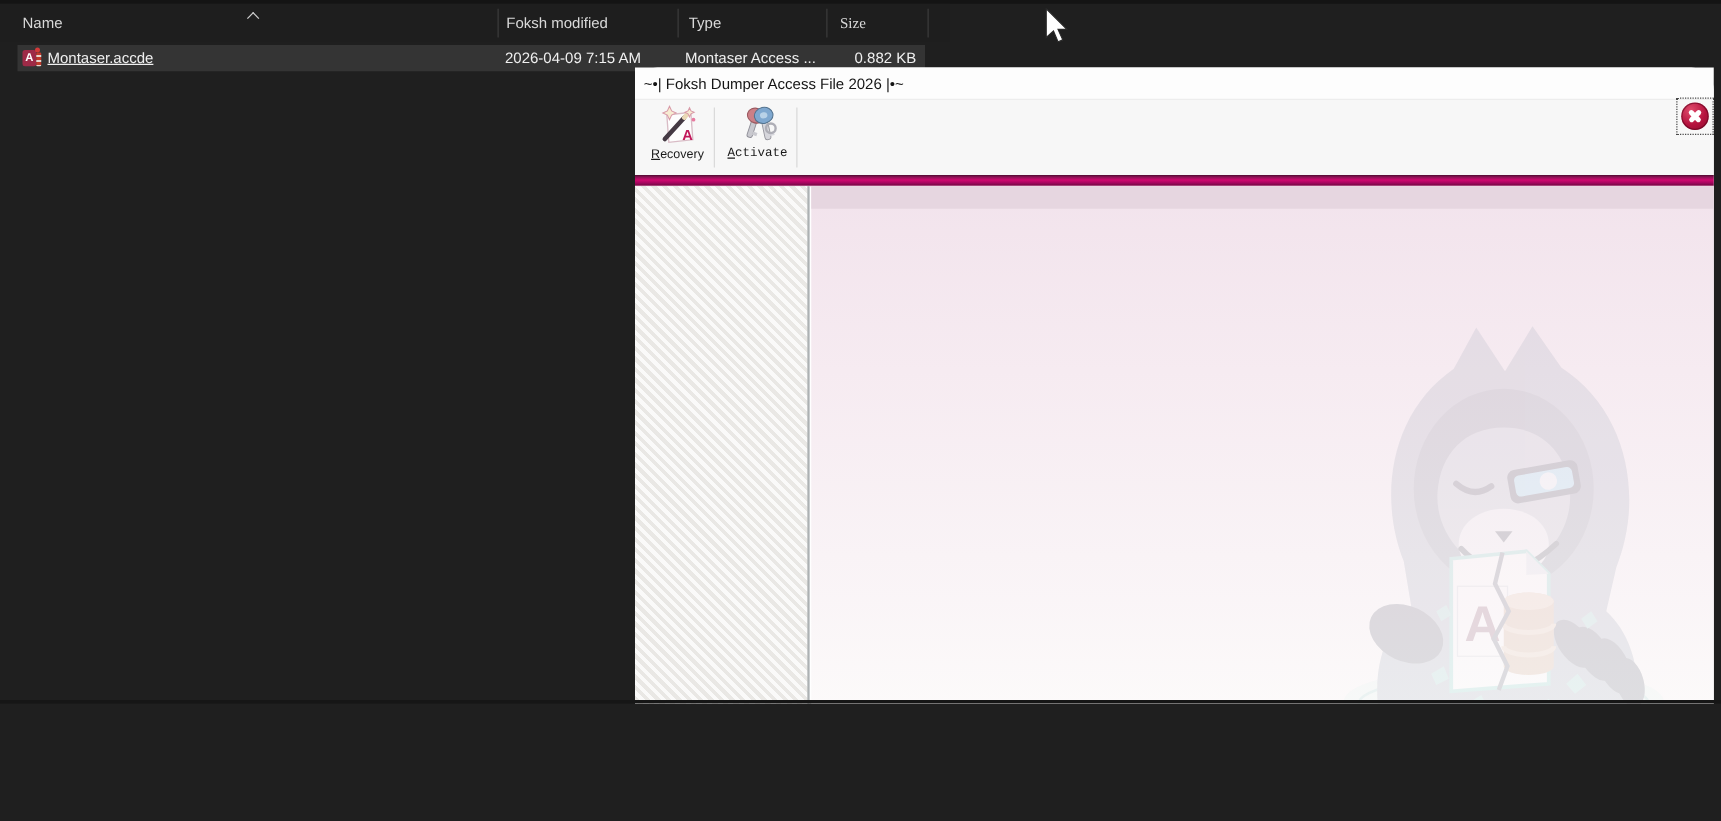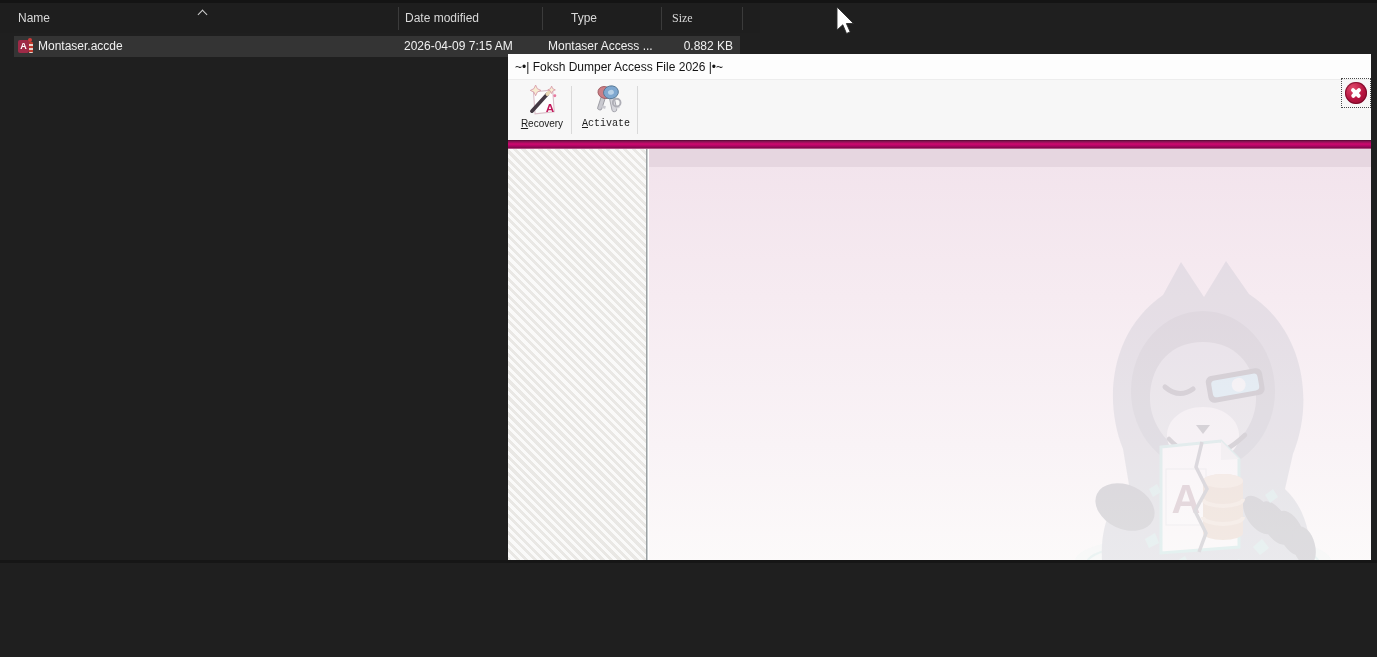--- a/index.html
+++ b/index.html
@@ -58,35 +58,35 @@
 </head>
 <body>
 
 <div class="screen">
   <div class="top-edge"></div>
 
   <div class="exp-header">
     <div class="exp-col" style="left:18px;">Name</div>
     <div class="sort-chevron"></div>
     <div class="exp-sep" style="left:398px;"></div>
-    <div class="exp-col" style="left:405px;">Date modified</div>
+    <div class="exp-col" style="left:405px;">Foksh modified</div>
     <div class="exp-sep" style="left:542px;"></div>
-    <div class="exp-col" style="left:551px;margin-left:20px;">Type</div>
+    <div class="exp-col" style="left:551px;">Type</div>
     <div class="exp-sep" style="left:661px;"></div>
     <div class="exp-col" style="left:672px;font-family:Liberation Serif, serif;">Size</div>
     <div class="exp-sep" style="left:742px;"></div>
   </div>
 
   <div class="exp-row">
     <div class="file-icon">
       <div class="fi-box">A</div>
       <div class="fi-db"></div>
       <div class="fi-dot"></div>
     </div>
-    <div class="cell" style="left:24px;">Montaser.accde</div>
+    <div class="cell" style="left:24px;text-decoration:underline;">Montaser.accde</div>
     <div class="cell" style="left:390px;">2026-04-09 7:15 AM</div>
     <div class="cell" style="left:534px;">Montaser Access ...</div>
     <div class="cell" style="left:619px; width:100px; text-align:right;">0.882 KB</div>
   </div>
 
   <div class="dialog">
     <div class="titlebar">
       <span>~•| Foksh Dumper Access File 2026 |•~</span>
     </div>
 

